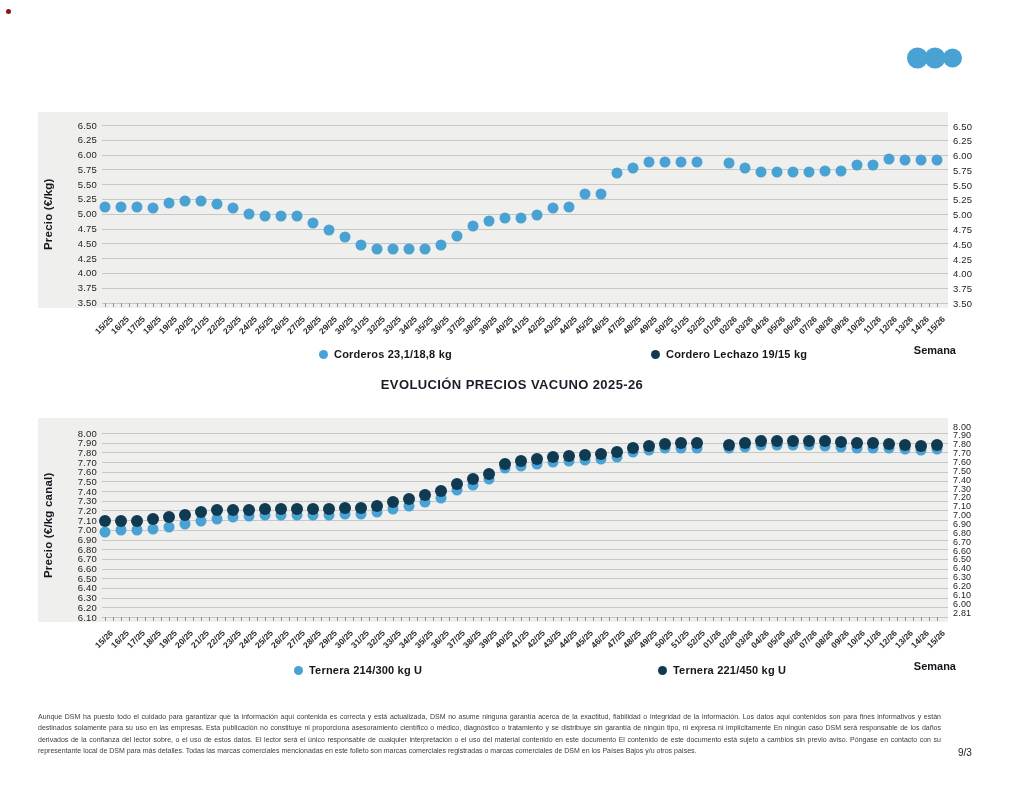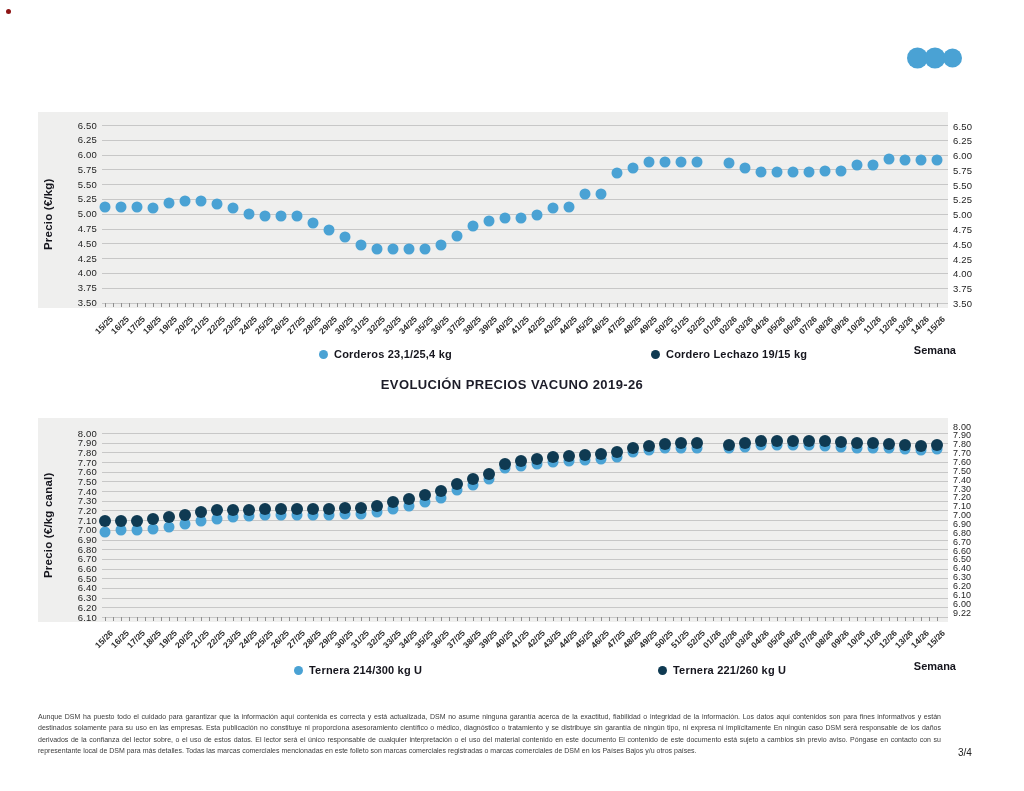--- a/index.html
+++ b/index.html
@@ -290,26 +290,26 @@
       <div class="dot" style="width: 11px; height: 11px; background: rgb(74, 162, 212); left: 771px; top: 60.3333px;"></div>
       <div class="dot" style="width: 11px; height: 11px; background: rgb(74, 162, 212); left: 787px; top: 59.15px;"></div>
       <div class="dot" style="width: 11px; height: 11px; background: rgb(74, 162, 212); left: 803px; top: 58.5583px;"></div>
       <div class="dot" style="width: 11px; height: 11px; background: rgb(74, 162, 212); left: 819px; top: 53.2333px;"></div>
       <div class="dot" style="width: 11px; height: 11px; background: rgb(74, 162, 212); left: 835px; top: 53.2333px;"></div>
       <div class="dot" style="width: 11px; height: 11px; background: rgb(74, 162, 212); left: 851px; top: 47.3167px;"></div>
       <div class="dot" style="width: 11px; height: 11px; background: rgb(74, 162, 212); left: 867px; top: 47.9083px;"></div>
       <div class="dot" style="width: 11px; height: 11px; background: rgb(74, 162, 212); left: 883px; top: 47.9083px;"></div>
       <div class="dot" style="width: 11px; height: 11px; background: rgb(74, 162, 212); left: 899px; top: 47.9083px;"></div>
       <div class="ylab" style="left: 4px; top: 137.75px;">Precio (€/kg)</div>
-      <div class="legend-item" style="left: 281px; top: 232px;"><span class="ldot" style="background: rgb(74, 162, 212);"></span><span class="llab">Corderos 23,1/25,4 kg</span></div>
+      <div class="legend-item" style="left: 281px; top: 232px;"><span class="ldot" style="background: rgb(74, 162, 212);"></span><span class="llab">Corderos 23,1/18,8 kg</span></div>
       <div class="legend-item" style="left: 613px; top: 232px;"><span class="ldot" style="background: rgb(15, 58, 82);"></span><span class="llab">Cordero Lechazo 19/15 kg</span></div>
       <div class="semana" style="top: 232px;">Semana</div>
     </div>
 
-  <div class="chart-title t2">EVOLUCIÓN PRECIOS VACUNO 2019-26</div>
+  <div class="chart-title t2">EVOLUCIÓN PRECIOS VACUNO 2025-26</div>
   <div class="chart panel2" id="chartPanel1">
       <div class="gridline" style="top: 15px;"></div>
       <div class="ytick ltick" style="top: 9.5px;">8.00</div>
       <div class="gridline" style="top: 24.6842px;"></div>
       <div class="ytick ltick" style="top: 19.1842px;">7.90</div>
       <div class="gridline" style="top: 34.3684px;"></div>
       <div class="ytick ltick" style="top: 28.8684px;">7.80</div>
       <div class="gridline" style="top: 44.0526px;"></div>
       <div class="ytick ltick" style="top: 38.5526px;">7.70</div>
       <div class="gridline" style="top: 53.7368px;"></div>
@@ -358,21 +358,21 @@
       <div class="ytick rtick" style="top: 101.929px;">6.90</div>
       <div class="ytick rtick" style="top: 110.786px;">6.80</div>
       <div class="ytick rtick" style="top: 119.643px;">6.70</div>
       <div class="ytick rtick" style="top: 128.5px;">6.60</div>
       <div class="ytick rtick" style="top: 137.357px;">6.50</div>
       <div class="ytick rtick" style="top: 146.214px;">6.40</div>
       <div class="ytick rtick" style="top: 155.071px;">6.30</div>
       <div class="ytick rtick" style="top: 163.929px;">6.20</div>
       <div class="ytick rtick" style="top: 172.786px;">6.10</div>
       <div class="ytick rtick" style="top: 181.643px;">6.00</div>
-      <div class="ytick rtick" style="top: 190.5px;">9.22</div>
+      <div class="ytick rtick" style="top: 190.5px;">2.81</div>
       <div class="xtickmark" style="left: 67px; top: 199px;"></div>
       <div class="xtickmark" style="left: 75px; top: 199px;"></div>
       <div class="xtickmark" style="left: 83px; top: 199px;"></div>
       <div class="xtickmark" style="left: 91px; top: 199px;"></div>
       <div class="xtickmark" style="left: 99px; top: 199px;"></div>
       <div class="xtickmark" style="left: 107px; top: 199px;"></div>
       <div class="xtickmark" style="left: 115px; top: 199px;"></div>
       <div class="xtickmark" style="left: 123px; top: 199px;"></div>
       <div class="xtickmark" style="left: 131px; top: 199px;"></div>
       <div class="xtickmark" style="left: 139px; top: 199px;"></div>
@@ -623,19 +623,19 @@
       <div class="dot" style="width: 12px; height: 12px; background: rgb(15, 58, 82); left: 787px; top: 22.7474px;"></div>
       <div class="dot" style="width: 12px; height: 12px; background: rgb(15, 58, 82); left: 803px; top: 23.7158px;"></div>
       <div class="dot" style="width: 12px; height: 12px; background: rgb(15, 58, 82); left: 819px; top: 24.6842px;"></div>
       <div class="dot" style="width: 12px; height: 12px; background: rgb(15, 58, 82); left: 835px; top: 24.6842px;"></div>
       <div class="dot" style="width: 12px; height: 12px; background: rgb(15, 58, 82); left: 851px; top: 25.6526px;"></div>
       <div class="dot" style="width: 12px; height: 12px; background: rgb(15, 58, 82); left: 867px; top: 26.6211px;"></div>
       <div class="dot" style="width: 12px; height: 12px; background: rgb(15, 58, 82); left: 883px; top: 27.5895px;"></div>
       <div class="dot" style="width: 12px; height: 12px; background: rgb(15, 58, 82); left: 899px; top: 26.6211px;"></div>
       <div class="ylab" style="left: 4px; top: 159.5px;">Precio (€/kg canal)</div>
       <div class="legend-item" style="left: 256px; top: 242px;"><span class="ldot" style="background: rgb(74, 162, 212);"></span><span class="llab">Ternera 214/300 kg U</span></div>
-      <div class="legend-item" style="left: 620px; top: 242px;"><span class="ldot" style="background: rgb(15, 58, 82);"></span><span class="llab">Ternera 221/260 kg U</span></div>
+      <div class="legend-item" style="left: 620px; top: 242px;"><span class="ldot" style="background: rgb(15, 58, 82);"></span><span class="llab">Ternera 221/450 kg U</span></div>
       <div class="semana" style="top: 242px;">Semana</div>
     </div>
 
   <div class="footer">Aunque DSM ha puesto todo el cuidado para garantizar que la información aquí contenida es correcta y está actualizada, DSM no asume ninguna garantía acerca de la exactitud, fiabilidad o integridad de la información. Los datos aquí contenidos son para fines informativos y están destinados solamente para su uso en las empresas. Esta publicación no constituye ni proporciona asesoramiento científico o médico, diagnóstico o tratamiento y se distribuye sin garantía de ningún tipo, ni expresa ni implícitamente En ningún caso DSM será responsable de los daños derivados de la confianza del lector sobre, o el uso de estos datos. El lector será el único responsable de cualquier interpretación o el uso del material contenido en este documento El contenido de este documento está sujeto a cambios sin previo aviso. Póngase en contacto con su representante local de DSM para más detalles. Todas las marcas comerciales mencionadas en este folleto son marcas comerciales registradas o marcas comerciales de DSM en los Países Bajos y/u otros países.</div>
-  <div class="pageno">3/4</div>
+  <div class="pageno">9/3</div>
 </div>
 
 </body></html>

